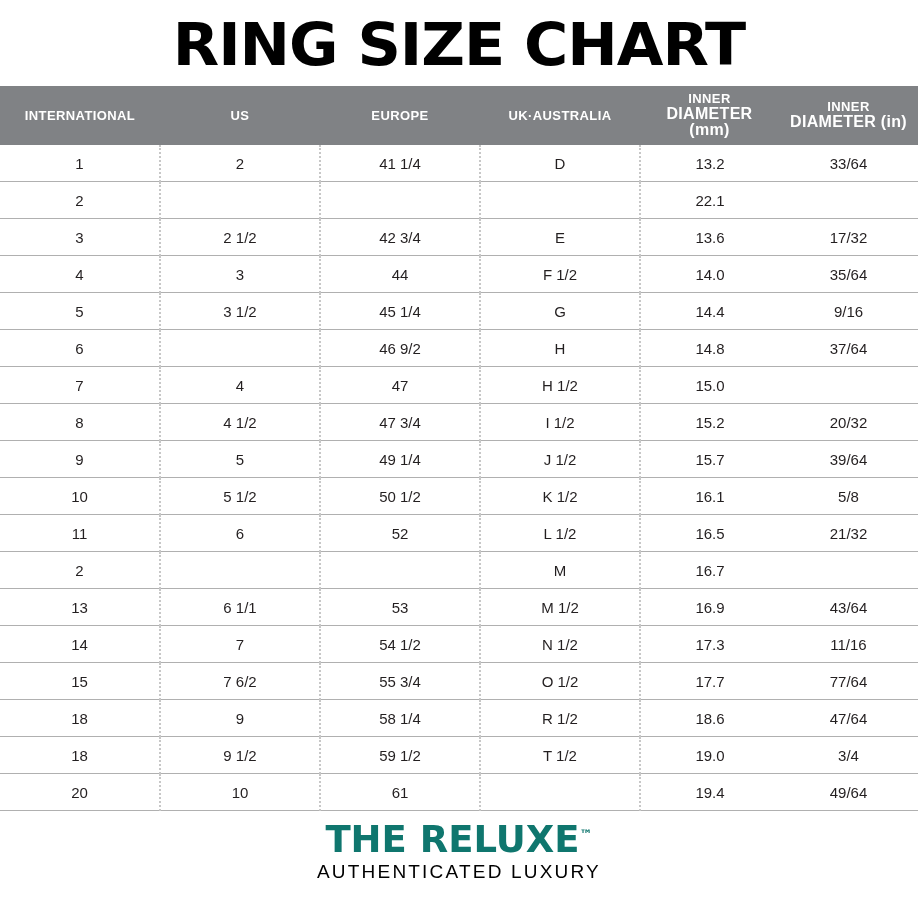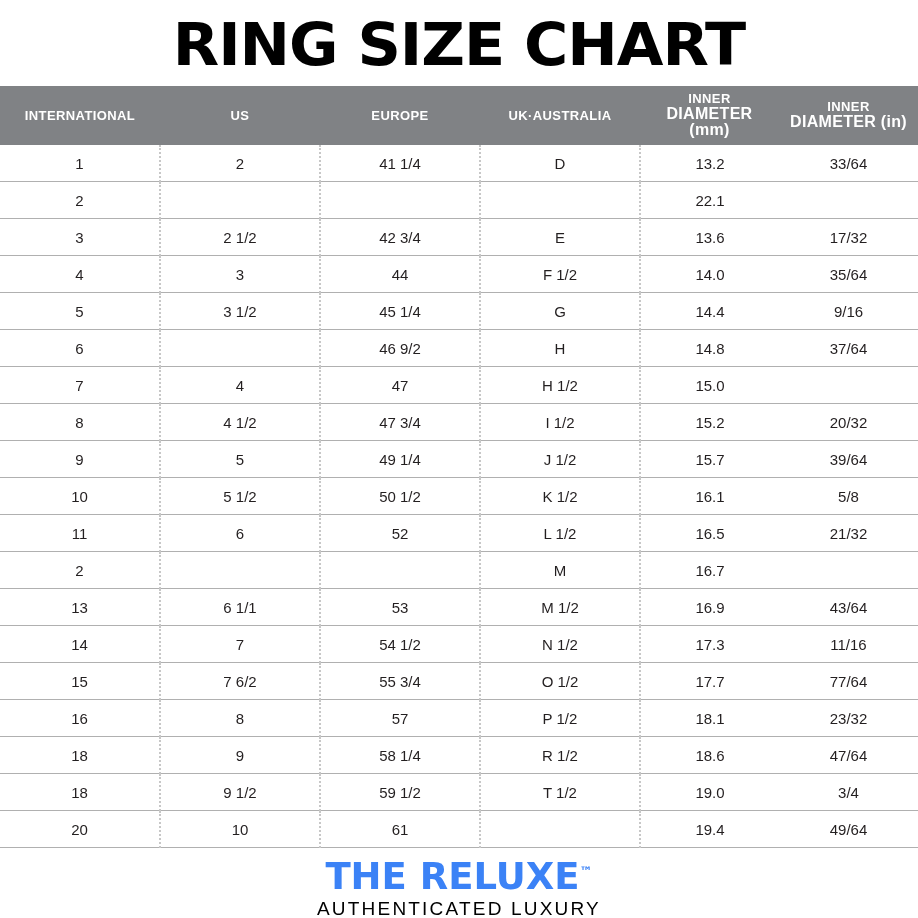--- a/index.html
+++ b/index.html
@@ -84,21 +84,21 @@
     flex-direction: column;
     align-items: center;
     justify-content: flex-start;
     padding-top: 10px;
   }
   .brand {
     font-family: "DejaVu Sans", sans-serif;
     font-weight: 700;
     font-size: 37px;
     letter-spacing: 0px;
-    color: #3b82f6;
+    color: #0f766e;
     line-height: 1;
     position: relative;
     white-space: nowrap;
     text-align: right;
   }
   .brand .tm {
     font-size: 13px;
     vertical-align: super;
     font-weight: 700;
     letter-spacing: 0;
@@ -267,28 +267,20 @@
         </tr>
       <tr>
           <td class="dotted-right">15</td>
           <td class="dotted-right">7 6/2</td>
           <td class="dotted-right">55 3/4</td>
           <td class="dotted-right">O 1/2</td>
           <td>17.7</td>
           <td>77/64</td>
         </tr>
       <tr>
-          <td class="dotted-right">16</td>
-          <td class="dotted-right">8</td>
-          <td class="dotted-right">57</td>
-          <td class="dotted-right">P 1/2</td>
-          <td>18.1</td>
-          <td>23/32</td>
-        </tr>
-      <tr>
           <td class="dotted-right">18</td>
           <td class="dotted-right">9</td>
           <td class="dotted-right">58 1/4</td>
           <td class="dotted-right">R 1/2</td>
           <td>18.6</td>
           <td>47/64</td>
         </tr>
       <tr>
           <td class="dotted-right">18</td>
           <td class="dotted-right">9 1/2</td>

